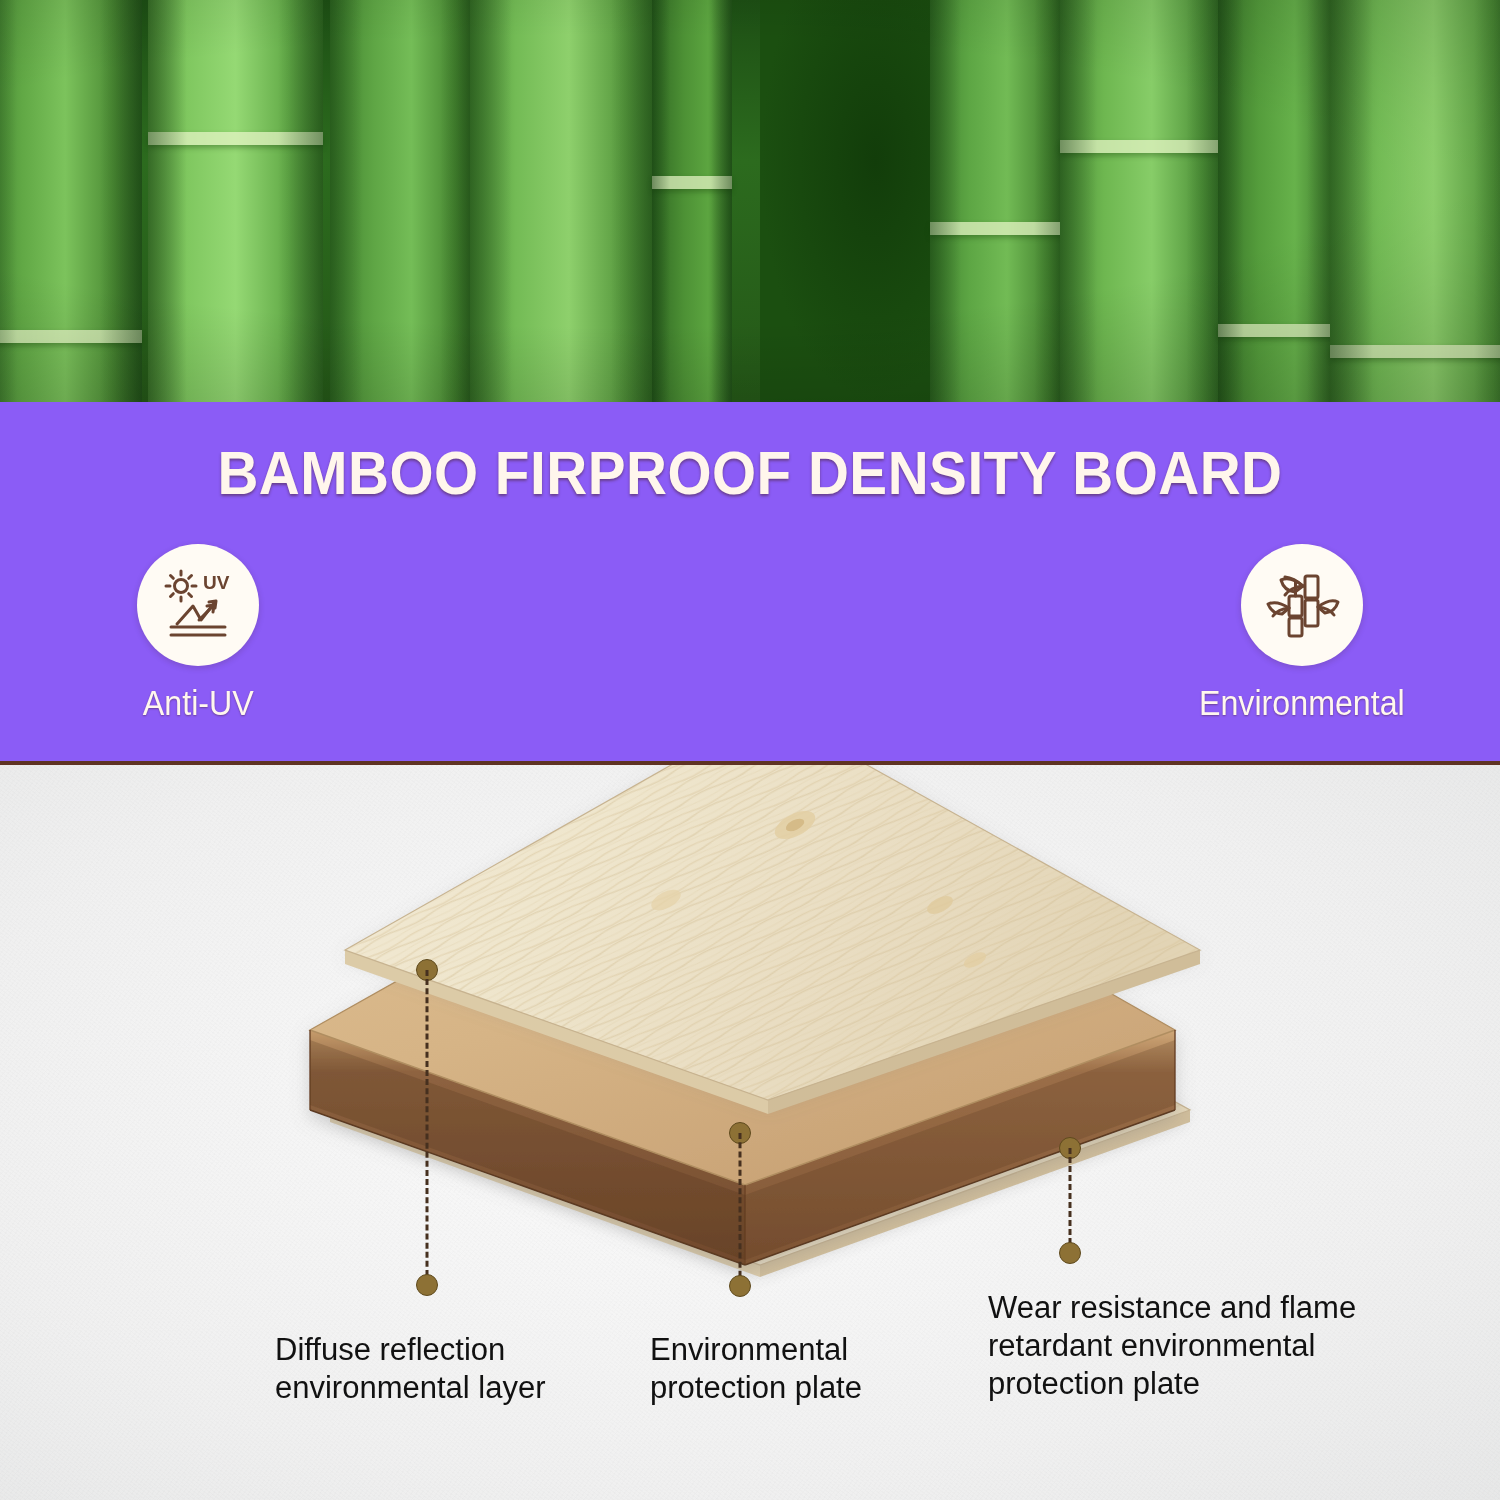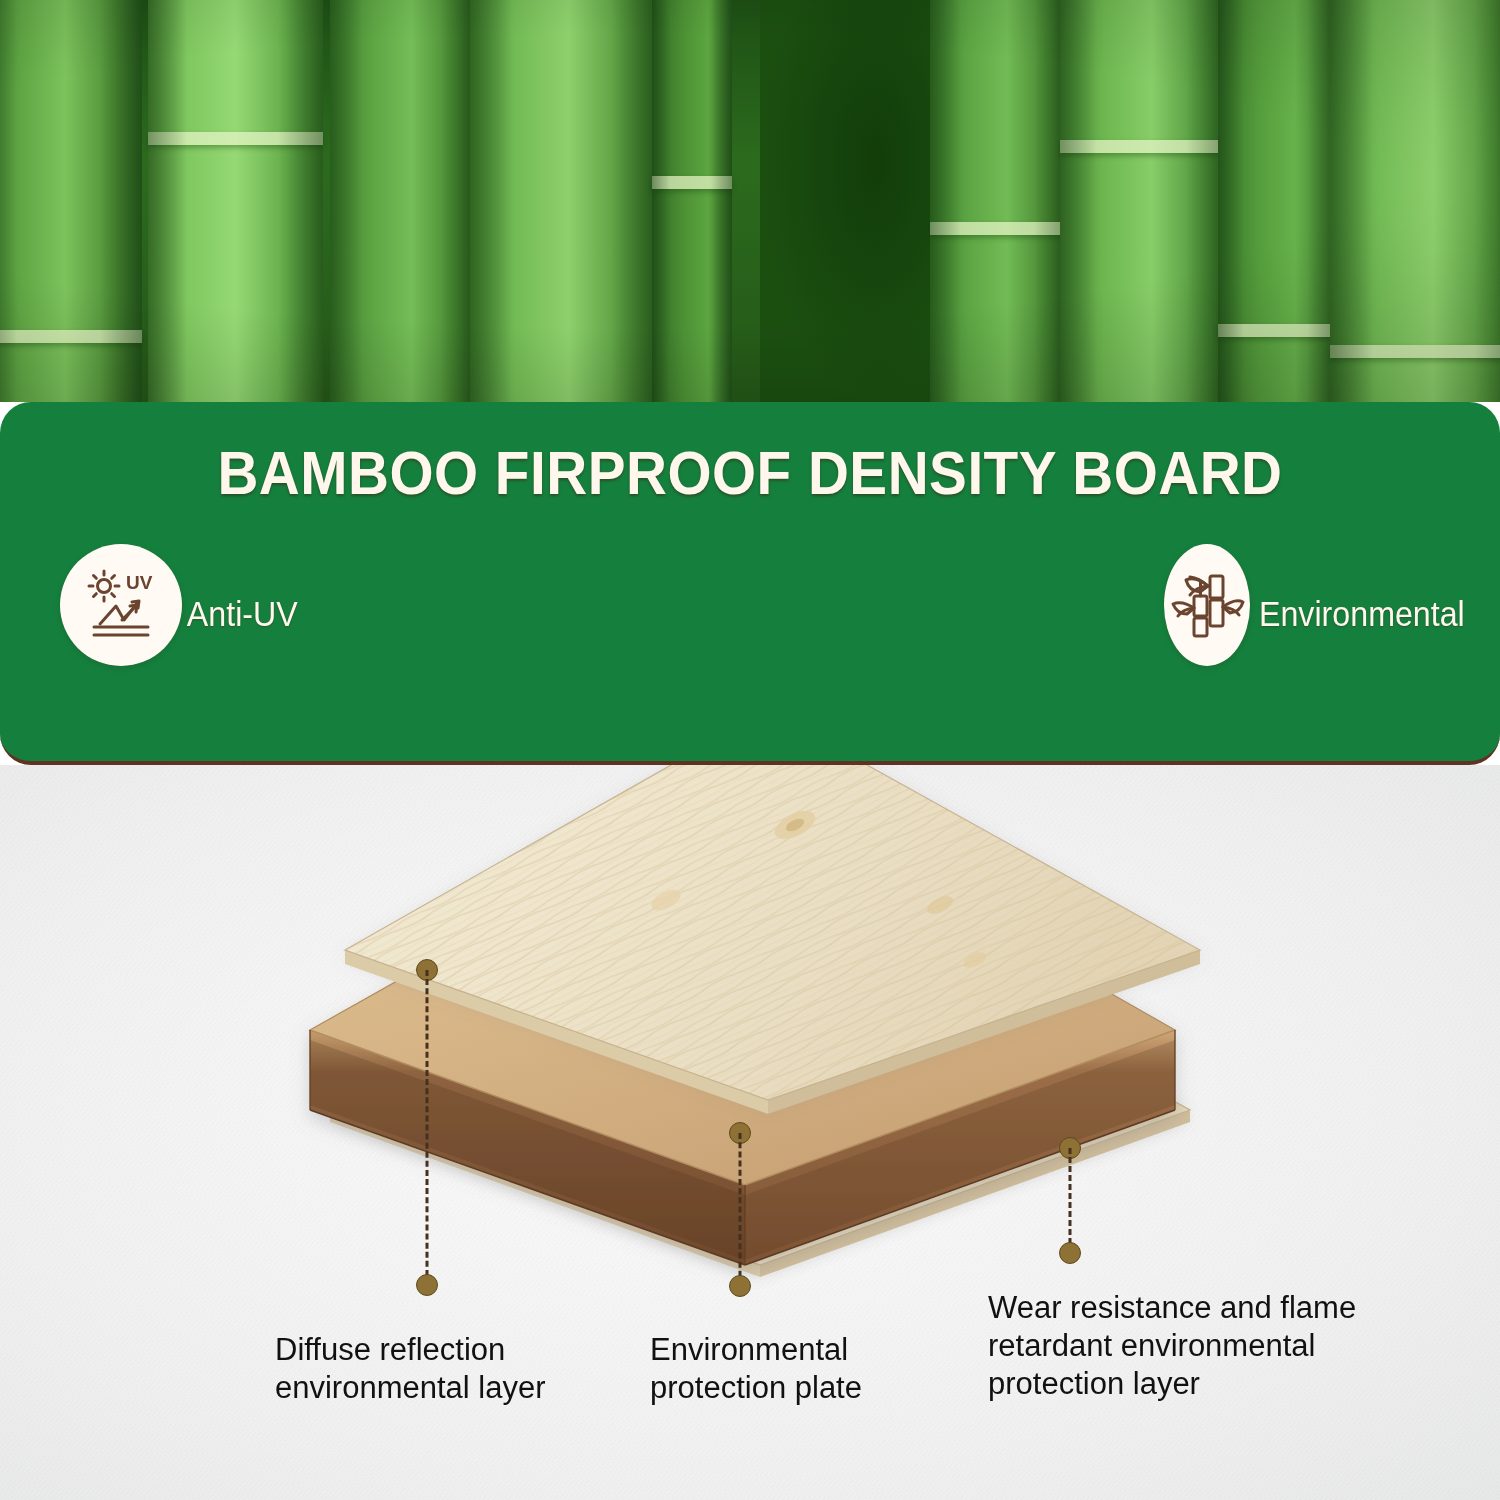--- a/index.html
+++ b/index.html
@@ -52,24 +52,23 @@
       radial-gradient(ellipse 110% 80% at 40% 45%, rgba(0,0,0,0) 45%, rgba(0,0,0,0.22) 100%);
     pointer-events: none;
   }
 
   
   #feature-band {
     position: absolute;
     left: 0; top: 402px;
     width: 1500px;
     height: 363px;
-    background: #15803d;
+    background: #8b5cf6;
     border-bottom: 4px solid #5e3323;
     box-sizing: border-box;
-    border-radius: 31px;
   }
   #band-title {
     position: absolute;
     left: 0; right: 0;
     top: 36px;
     text-align: center;
     color: #FFF6EC;
     font-size: 61px;
     font-weight: bold;
     letter-spacing: 0.5px;
@@ -81,21 +80,21 @@
   #features-row {
     position: absolute;
     left: 60px; right: 60px;
     top: 142px;
     display: flex;
     justify-content: space-between;
     align-items: flex-start;
   }
   .feature {
     display: flex;
-    flex-direction: row;
+    flex-direction: column;
     align-items: center;
     width: 276px;
   }
   .feature-badge {
     width: 122px;
     height: 122px;
     border-radius: 50%;
     background: #FFFBF4;
     display: flex;
     align-items: center;
@@ -378,17 +377,17 @@
     <div class="leader-line" style="left:740px; top:368px; height:153px;"></div>
     <div class="callout-dot" style="left:740px; top:521px;"></div>
     <div class="callout-text" style="left:650px; top:566px; width:310px;">Environmental
 protection plate</div>
 
     <div class="callout-dot" style="left:1070px; top:383px;"></div>
     <div class="leader-line" style="left:1070px; top:383px; height:105px;"></div>
     <div class="callout-dot" style="left:1070px; top:488px;"></div>
     <div class="callout-text" style="left:988px; top:524px; width:400px;">Wear resistance and flame
 retardant environmental
-protection layer</div>
+protection plate</div>
 
   </div>
 
 </div>
 
 </body></html>

